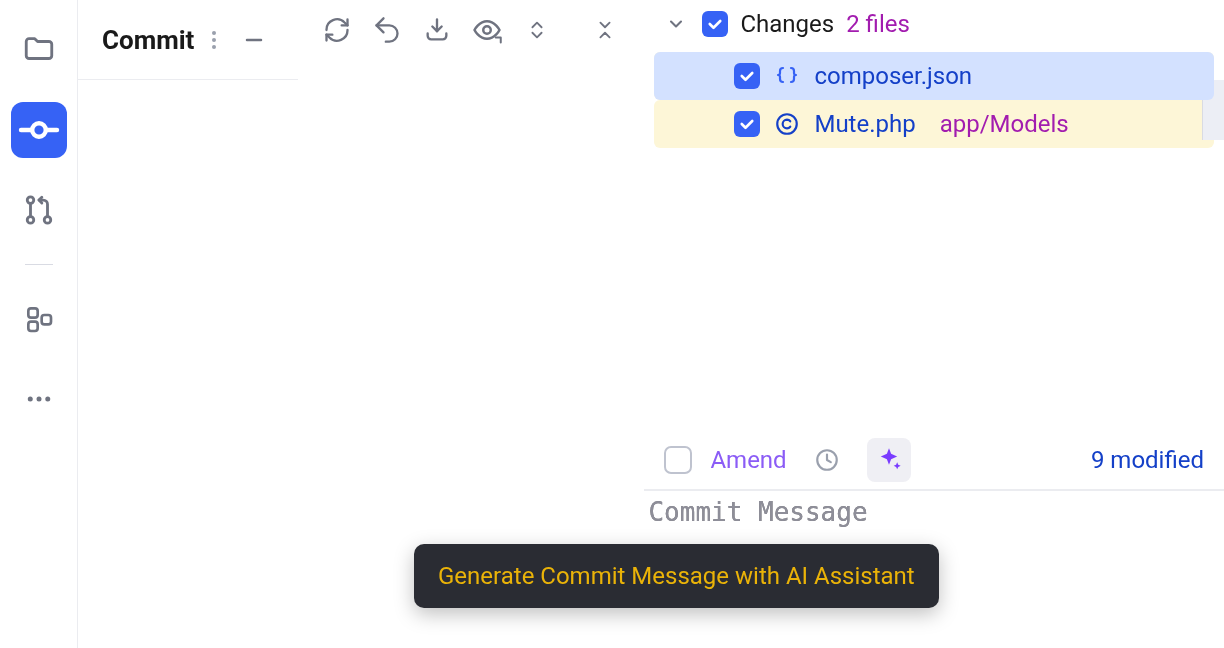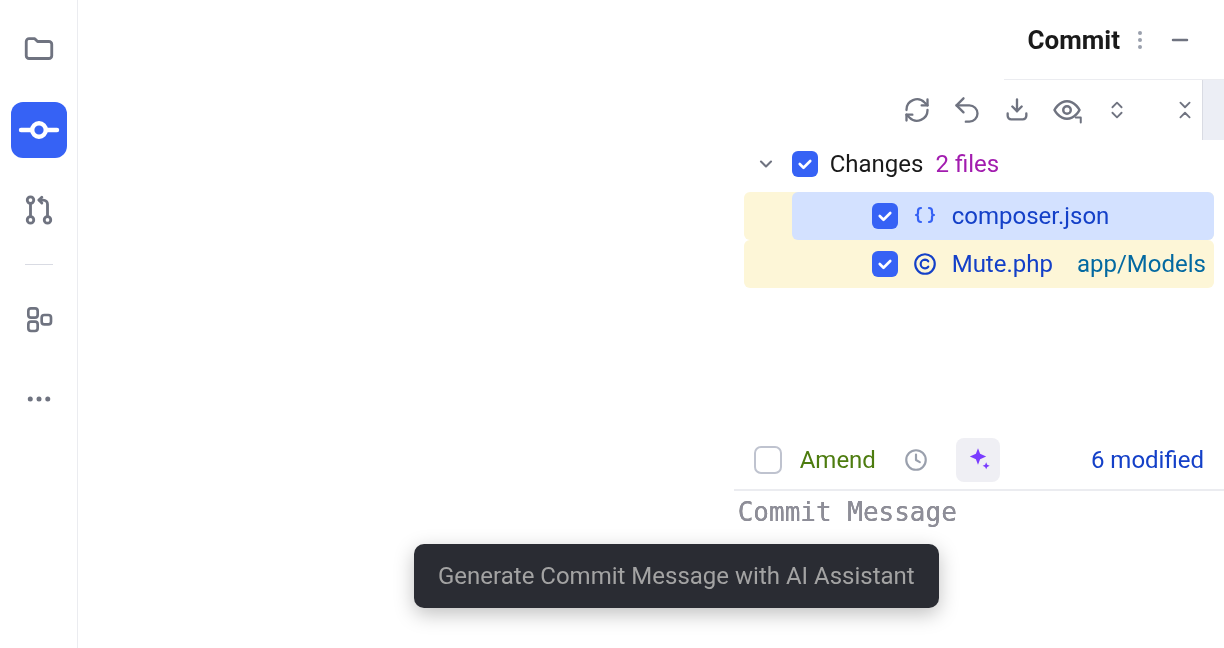--- a/index.html
+++ b/index.html
@@ -5,21 +5,21 @@
   * { box-sizing: border-box; }
   html, body { margin: 0; padding: 0; height: 100%; font-family: -apple-system, "Segoe UI", Roboto, "Helvetica Neue", Arial, sans-serif; color: #1a1a1a; background:#fff; }
   .root { display:flex; height:648px; width:1224px; }
   
   .leftbar { width: 78px; background:#ffffff; border-right:1px solid #ebecf0; display:flex; flex-direction:column; align-items:center; padding-top:22px; gap:24px; }
   .leftbar .slot { width:56px; height:56px; display:flex; align-items:center; justify-content:center; border-radius:12px; }
   .leftbar .slot.active { background:#3662f5; }
   .leftbar svg { display:block; }
   .left-divider { width:28px; height:1px; background:#d9dbe3; margin:2px 0; }
   
-  .main { flex:1; display:flex; flex-direction:column; min-width:0; position:relative;align-items:flex-end; }
+  .main { flex:1; display:flex; flex-direction:row; min-width:0; position:relative; }
   .header { height:80px; display:flex; align-items:center; padding:0 24px; border-bottom:1px solid #ebecf0; }
   .header-title { font-size:26px; font-weight:700; }
   .header-spacer { flex:1; }
   .header-icn { width:40px; height:40px; display:flex; align-items:center; justify-content:center; color:#6f7380; }
   .toolbar { height:60px; display:flex; align-items:center; gap:12px; padding:0 20px; }
   .tbtn { width:38px; height:38px; display:flex; align-items:center; justify-content:center; color:#6f7380; border-radius:6px; }
   .tbtn + .tbtn.gap-big { margin-left:18px; }
   .content { flex:1; display:flex; flex-direction:column; min-height:0; }
   .tree { padding:0 10px 0 10px; }
   .changes-row { display:flex; align-items:center; gap:12px; padding:6px 8px; height:48px; }
@@ -28,36 +28,36 @@
   .cbx.checked { background:#3662f5; }
   .cbx.unchecked { background:#fff; border:2px solid #bfc3cf; }
   .cbx svg { display:block; }
   .changes-title { font-size:24px; font-weight:400; }
   .changes-count { font-size:24px; color:#a21caf; }
   .filegroup { margin-top:4px; }
   .filerow { display:flex; align-items:center; gap:14px; height:48px; padding-left:80px; padding-right:8px; border-radius:6px; }
   .filerow.selected { background:#d3e1ff; }
   .fileicon { width:26px; height:26px; display:flex; align-items:center; justify-content:center; }
   .filename { font-size:24px; color:#1440c8; }
-  .filepath { font-size:24px; color:#0369a1; margin-left:10px; }
+  .filepath { font-size:24px; color:#a21caf; margin-left:10px; }
   .tree-wrap { position:relative; }
   .bg-strip { position:absolute; height:48px; left:10px; right:10px; background:#fdf6d7; border-radius:6px; }
   
   .amendbar { margin-top:auto; height:60px; border-bottom:1px solid #ebecf0; display:flex; align-items:center; gap:18px; padding:0 20px; }
-  .amendbar .label { font-size:24px; color:#4d7c0f; }
+  .amendbar .label { font-size:24px; color:#8b5cf6; }
   .amend-spacer { flex:1; }
   .modcount { font-size:24px; color:#1440c8; }
   .iconbtn { width:44px; height:44px; display:flex; align-items:center; justify-content:center; border-radius:8px; }
   .iconbtn.lit { background:#efeff4; }
   
   .msgzone { height:158px; border-top:1px solid #ebecf0; position:relative; }
   .msg-placeholder { position:absolute; left:4px; top:6px; font-family: "SFMono-Regular", ui-monospace, Menlo, Consolas, monospace; font-size:26px; color:#8e8e99; white-space:pre; }
   .msg-input { width:100%; height:100%; border:none; outline:none; resize:none; padding:6px 4px; font-family: "SFMono-Regular", ui-monospace, Menlo, Consolas, monospace; font-size:26px; background:transparent; }
   
-  .tooltip { position:absolute; left:336px; top:544px; background:#2a2c33; color:#a3a3a3; font-size:24px; padding:18px 24px; border-radius:10px; box-shadow:0 6px 20px rgba(0,0,0,0.25); white-space:nowrap; }
+  .tooltip { position:absolute; left:336px; top:544px; background:#2a2c33; color:#eab308; font-size:24px; padding:18px 24px; border-radius:10px; box-shadow:0 6px 20px rgba(0,0,0,0.25); white-space:nowrap; }
   .rg-mark { position:absolute; right:0; top:80px; width:22px; height:60px; background:#eceef5; border-left:1px solid #d9dbe3; }
 </style>
 </head>
 <body>
 
 <div class="root">
 
   <div class="leftbar">
     <div class="slot">
       <svg width="34" height="34" viewBox="0 0 24 24" fill="none" stroke="#6f7380" stroke-width="2" stroke-linejoin="round" stroke-linecap="round">
@@ -173,21 +173,21 @@
           </div>
           <div class="cbx checked">
             <svg width="18" height="18" viewBox="0 0 24 24" fill="none" stroke="#fff" stroke-width="3.5" stroke-linecap="round" stroke-linejoin="round">
                 <polyline points="5 12 10 17 19 8"></polyline>
               </svg>
           </div>
           <div class="changes-title">Changes</div>
           <div class="changes-count">2 files</div>
         </div>
 
-        <div class="filegroup" style="position:relative; z-index:1;padding-left:48px;">
+        <div class="filegroup" style="position:relative; z-index:1;">
           <div class="filerow selected">
             <div class="cbx checked">
               <svg width="18" height="18" viewBox="0 0 24 24" fill="none" stroke="#fff" stroke-width="3.5" stroke-linecap="round" stroke-linejoin="round">
                   <polyline points="5 12 10 17 19 8"></polyline>
                 </svg>
             </div>
             <div class="fileicon">
               <svg width="24" height="24" viewBox="0 0 24 24" fill="none" stroke="#3662f5" stroke-width="2.2" stroke-linecap="round" stroke-linejoin="round">
                   <path d="M8 4c-2 0-3 1-3 3v2c0 1.5-1 2-2 2 1 0 2 .5 2 2v2c0 2 1 3 3 3"></path>
                   <path d="M16 4c2 0 3 1 3 3v2c0 1.5 1 2 2 2-1 0-2 .5-2 2v2c0 2-1 3-3 3"></path>
@@ -223,21 +223,21 @@
               <polyline points="12 7 12 12 15.5 14"></polyline>
             </svg>
         </div>
         <div class="iconbtn lit">
           <svg width="28" height="28" viewBox="0 0 24 24" fill="#7a3cff">
               <path d="M12 2l1.8 4.7L19 9l-5.2 2.3L12 16l-1.8-4.7L5 9l5.2-2.3L12 2z"></path>
               <path d="M19 14l.9 2.1L22 17l-2.1.9L19 20l-.9-2.1L16 17l2.1-.9L19 14z"></path>
             </svg>
         </div>
         <div class="amend-spacer"></div>
-        <div class="modcount">6 modified</div>
+        <div class="modcount">9 modified</div>
       </div>
 
       <div class="msgzone">
         <div class="msg-placeholder">Commit Message</div>
         <textarea class="msg-input" placeholder="Commit Message" style=""></textarea>
       </div>
     </div>
 
     <div class="tooltip">Generate Commit Message with AI Assistant</div>
 

